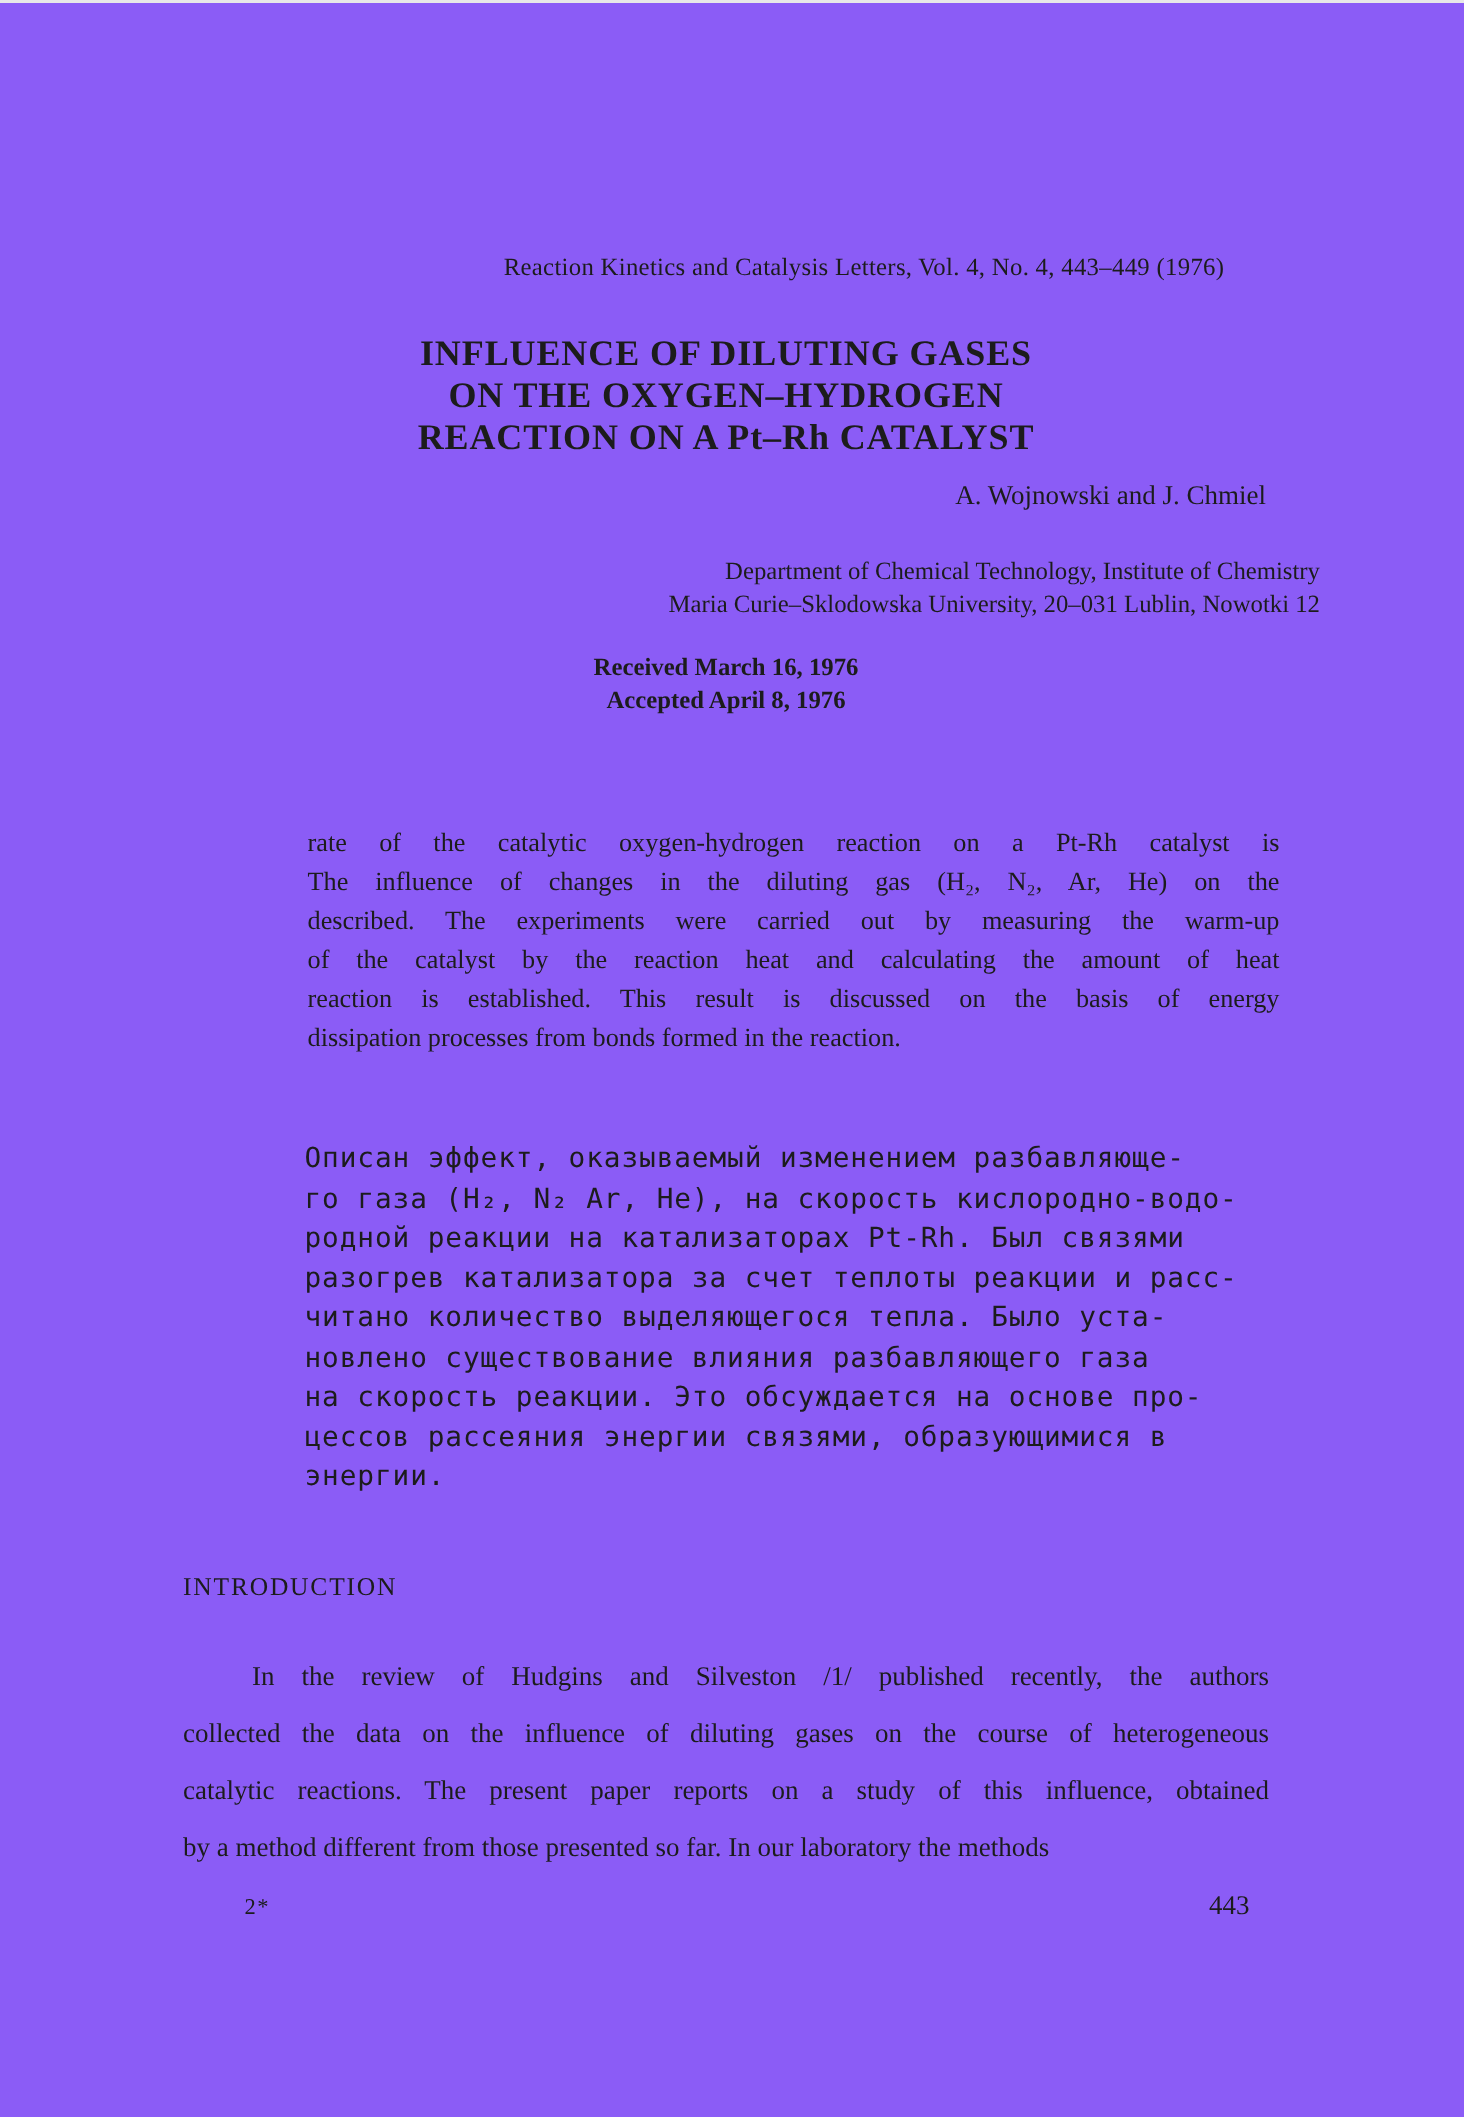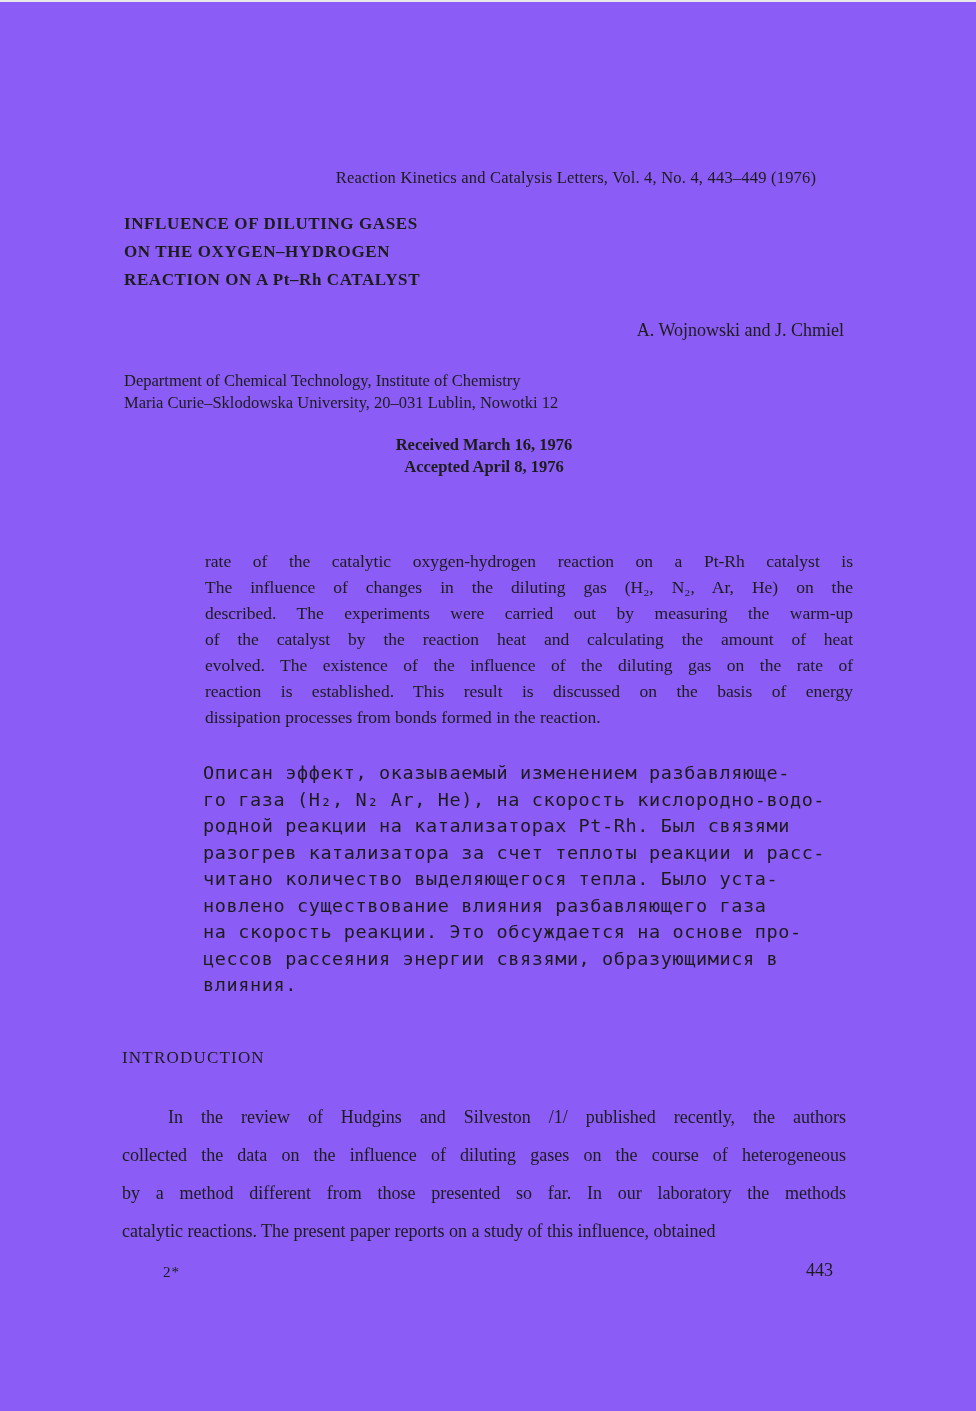--- a/index.html
+++ b/index.html
@@ -25,41 +25,41 @@
     text-align: center;
     padding-left: 176px;
     font-size: 16.5px;
     letter-spacing: 0.2px;
     white-space: nowrap;
   }
 
   .title-block {
     left: 124px;
     width: 720px;
-    top: 208px;
-    text-align: left;
-    font-size: 17px;
+    top: 220px;
+    text-align: center;
+    font-size: 24px;
     font-weight: bold;
     letter-spacing: 0.6px;
     line-height: 28px;
   }
 
   .authors {
     left: 124px;
     width: 720px;
     top: 318px;
     text-align: right;
     font-size: 18px;
   }
 
   .affiliation {
     left: 124px;
     width: 756px;
     top: 368px;
-    text-align: left;
+    text-align: right;
     font-size: 16.5px;
     line-height: 22px;
   }
 
   .dates {
     left: 124px;
     width: 720px;
     top: 432px;
     text-align: center;
     font-size: 16.5px;
@@ -139,43 +139,42 @@
   <div class="abs dates">
       <div>Received March 16, 1976</div>
       <div>Accepted April 8, 1976</div>
     </div>
 
   <div class="abs abstract-en justify-lines">
       <div>rate of the catalytic oxygen-hydrogen reaction on a Pt-Rh catalyst is</div>
       <div>The influence of changes in the diluting gas (H₂, N₂, Ar, He) on the</div>
       <div>described. The experiments were carried out by measuring the warm-up</div>
       <div>of the catalyst by the reaction heat and calculating the amount of heat</div>
-      <div>evolved. The existence of the influence of the diluting gas on the rate of</div>
       <div>reaction is established. This result is discussed on the basis of energy</div>
       <div>dissipation processes from bonds formed in the reaction.</div>
     </div>
 
   <div class="abs abstract-ru">
       <div>Описан эффект, оказываемый изменением разбавляюще-</div>
       <div>го газа (H₂, N₂ Ar, He), на скорость кислородно-водо-</div>
       <div>родной реакции на катализаторах  Pt-Rh. Был связями</div>
       <div>разогрев катализатора за счет теплоты реакции и расс-</div>
       <div>читано количество выделяющегося тепла. Было уста-</div>
       <div>новлено существование влияния разбавляющего газа</div>
       <div>на скорость реакции. Это обсуждается на основе про-</div>
       <div>цессов рассеяния энергии связями, образующимися в</div>
-      <div>влияния.</div>
+      <div>энергии.</div>
     </div>
 
   <div class="abs section-heading">INTRODUCTION</div>
 
   <div class="abs intro-para justify-lines">
       <div>In the review of Hudgins and Silveston /1/ published recently, the authors</div>
       <div>collected the data on the influence of diluting gases on the course of heterogeneous</div>
+      <div>catalytic reactions. The present paper reports on a study of this influence, obtained</div>
       <div>by a method different from those presented so far. In our laboratory the methods</div>
-      <div>catalytic reactions. The present paper reports on a study of this influence, obtained</div>
     </div>
 
   <div class="abs footer-left">2*</div>
 
   <div class="abs footer-right">443</div>
 
 </div>
 
 </body></html>

